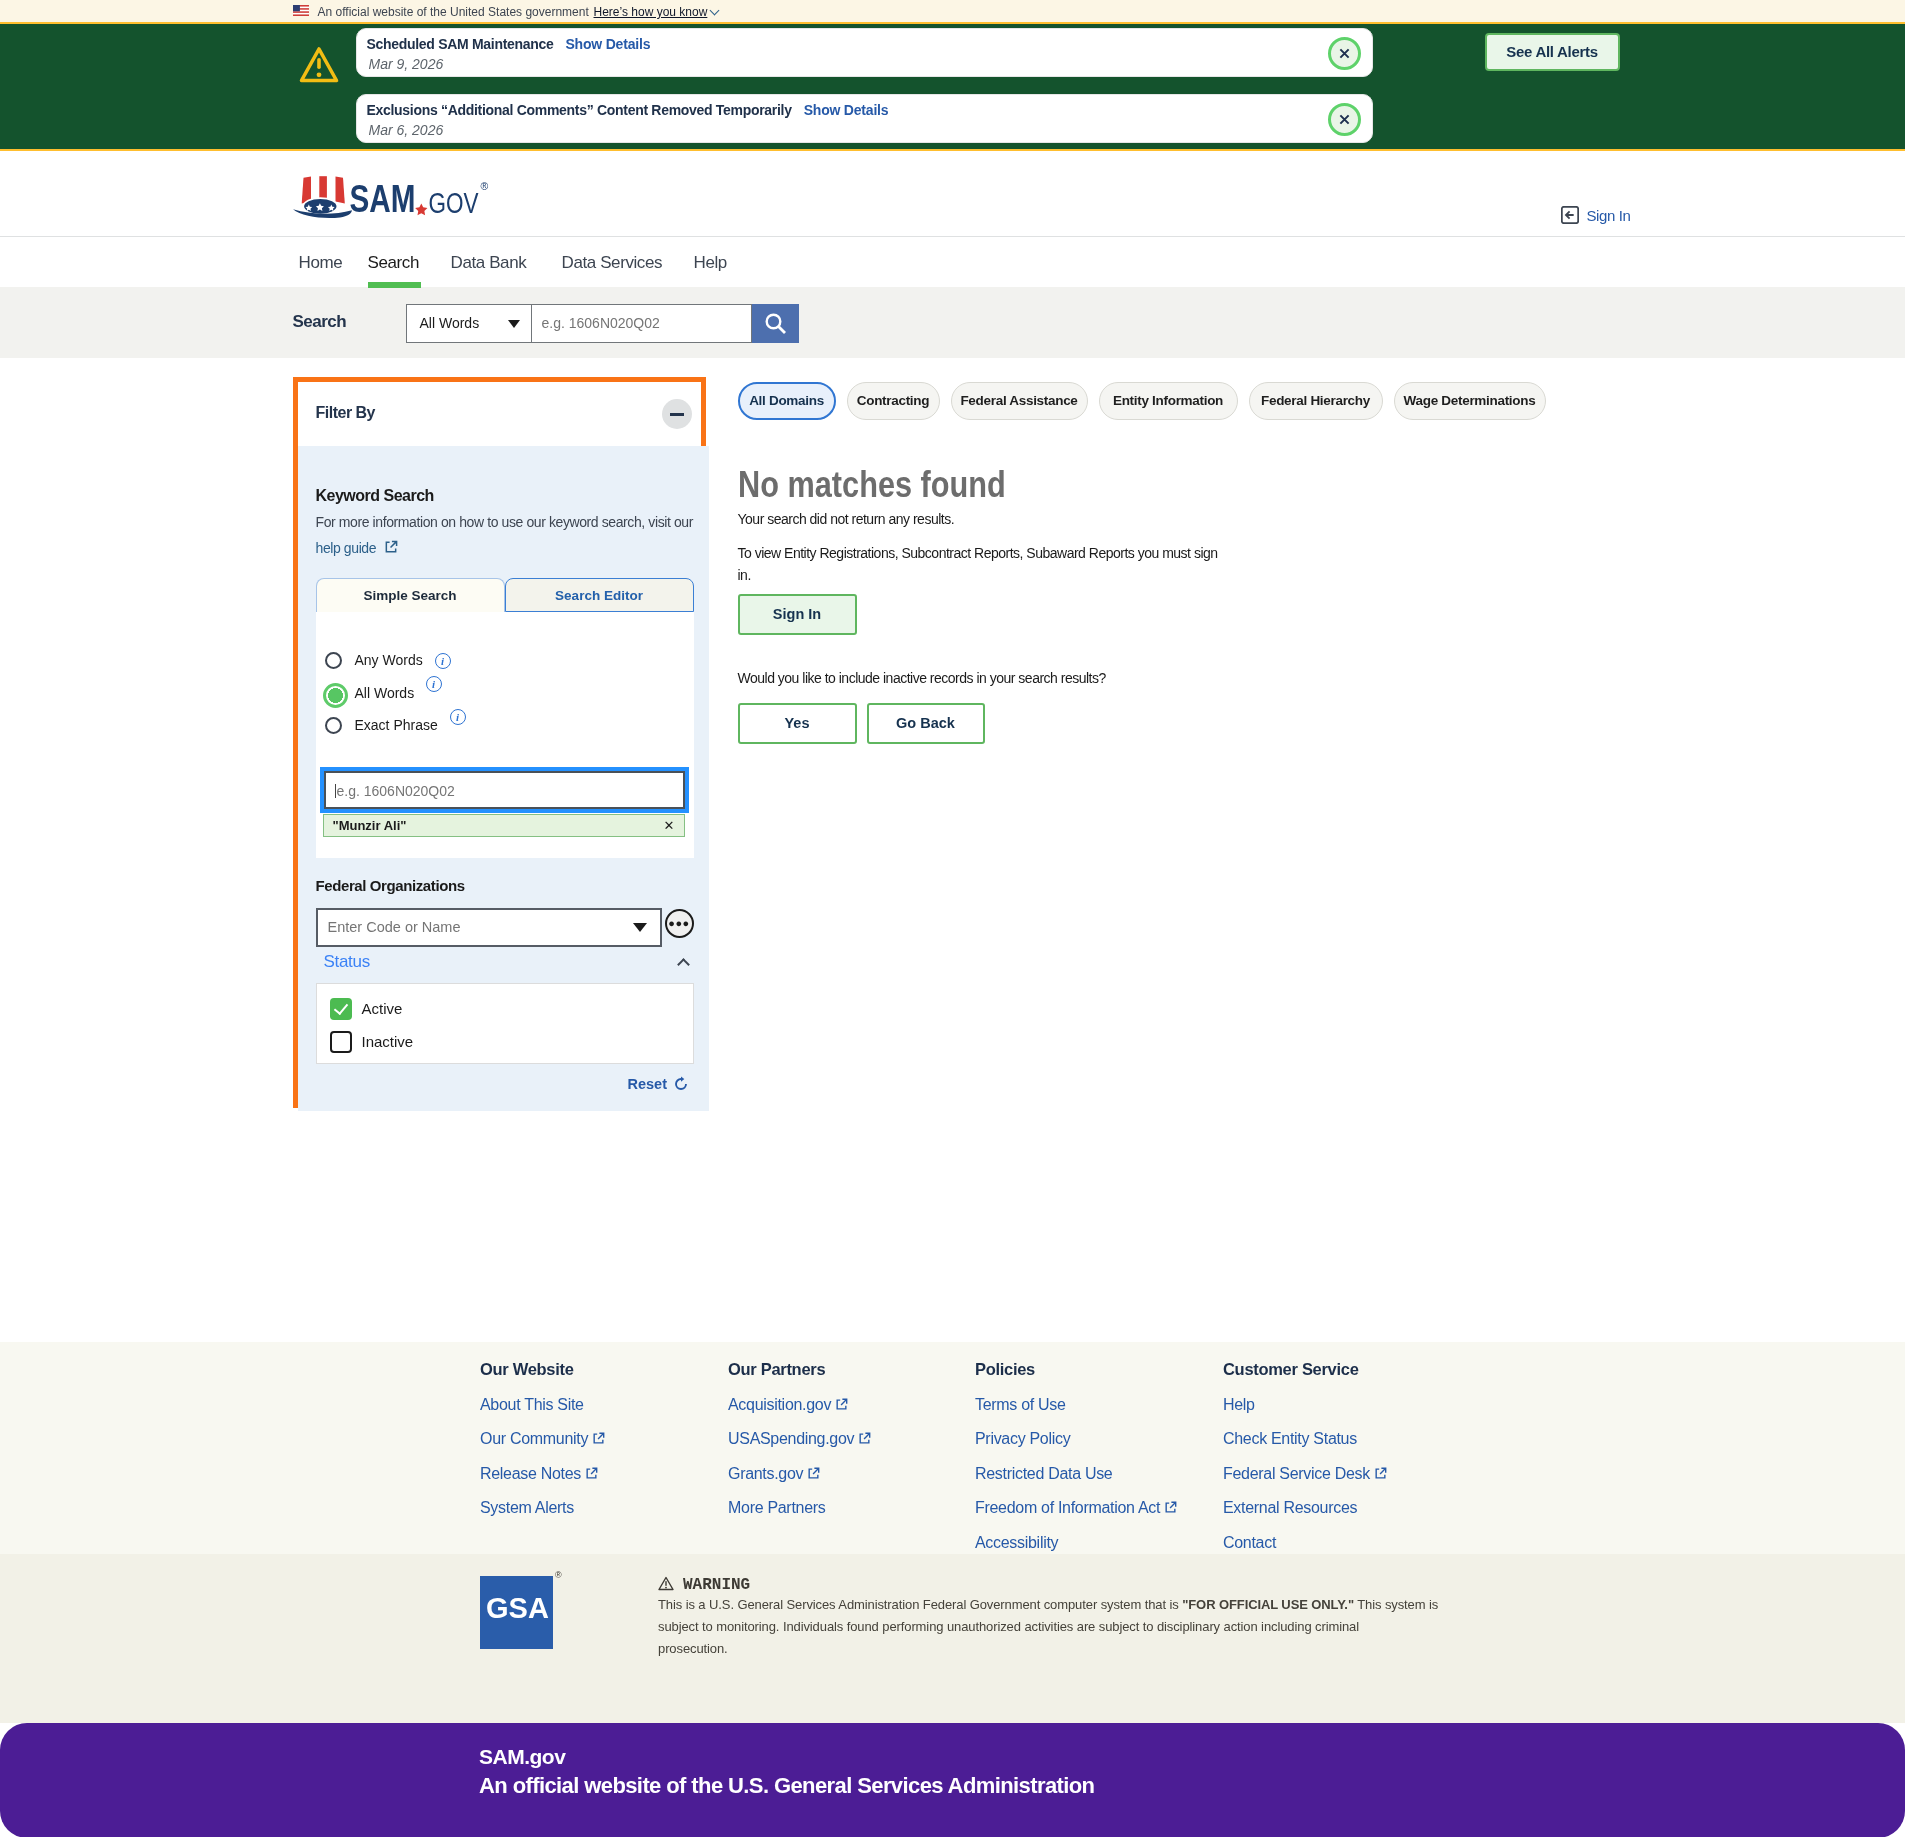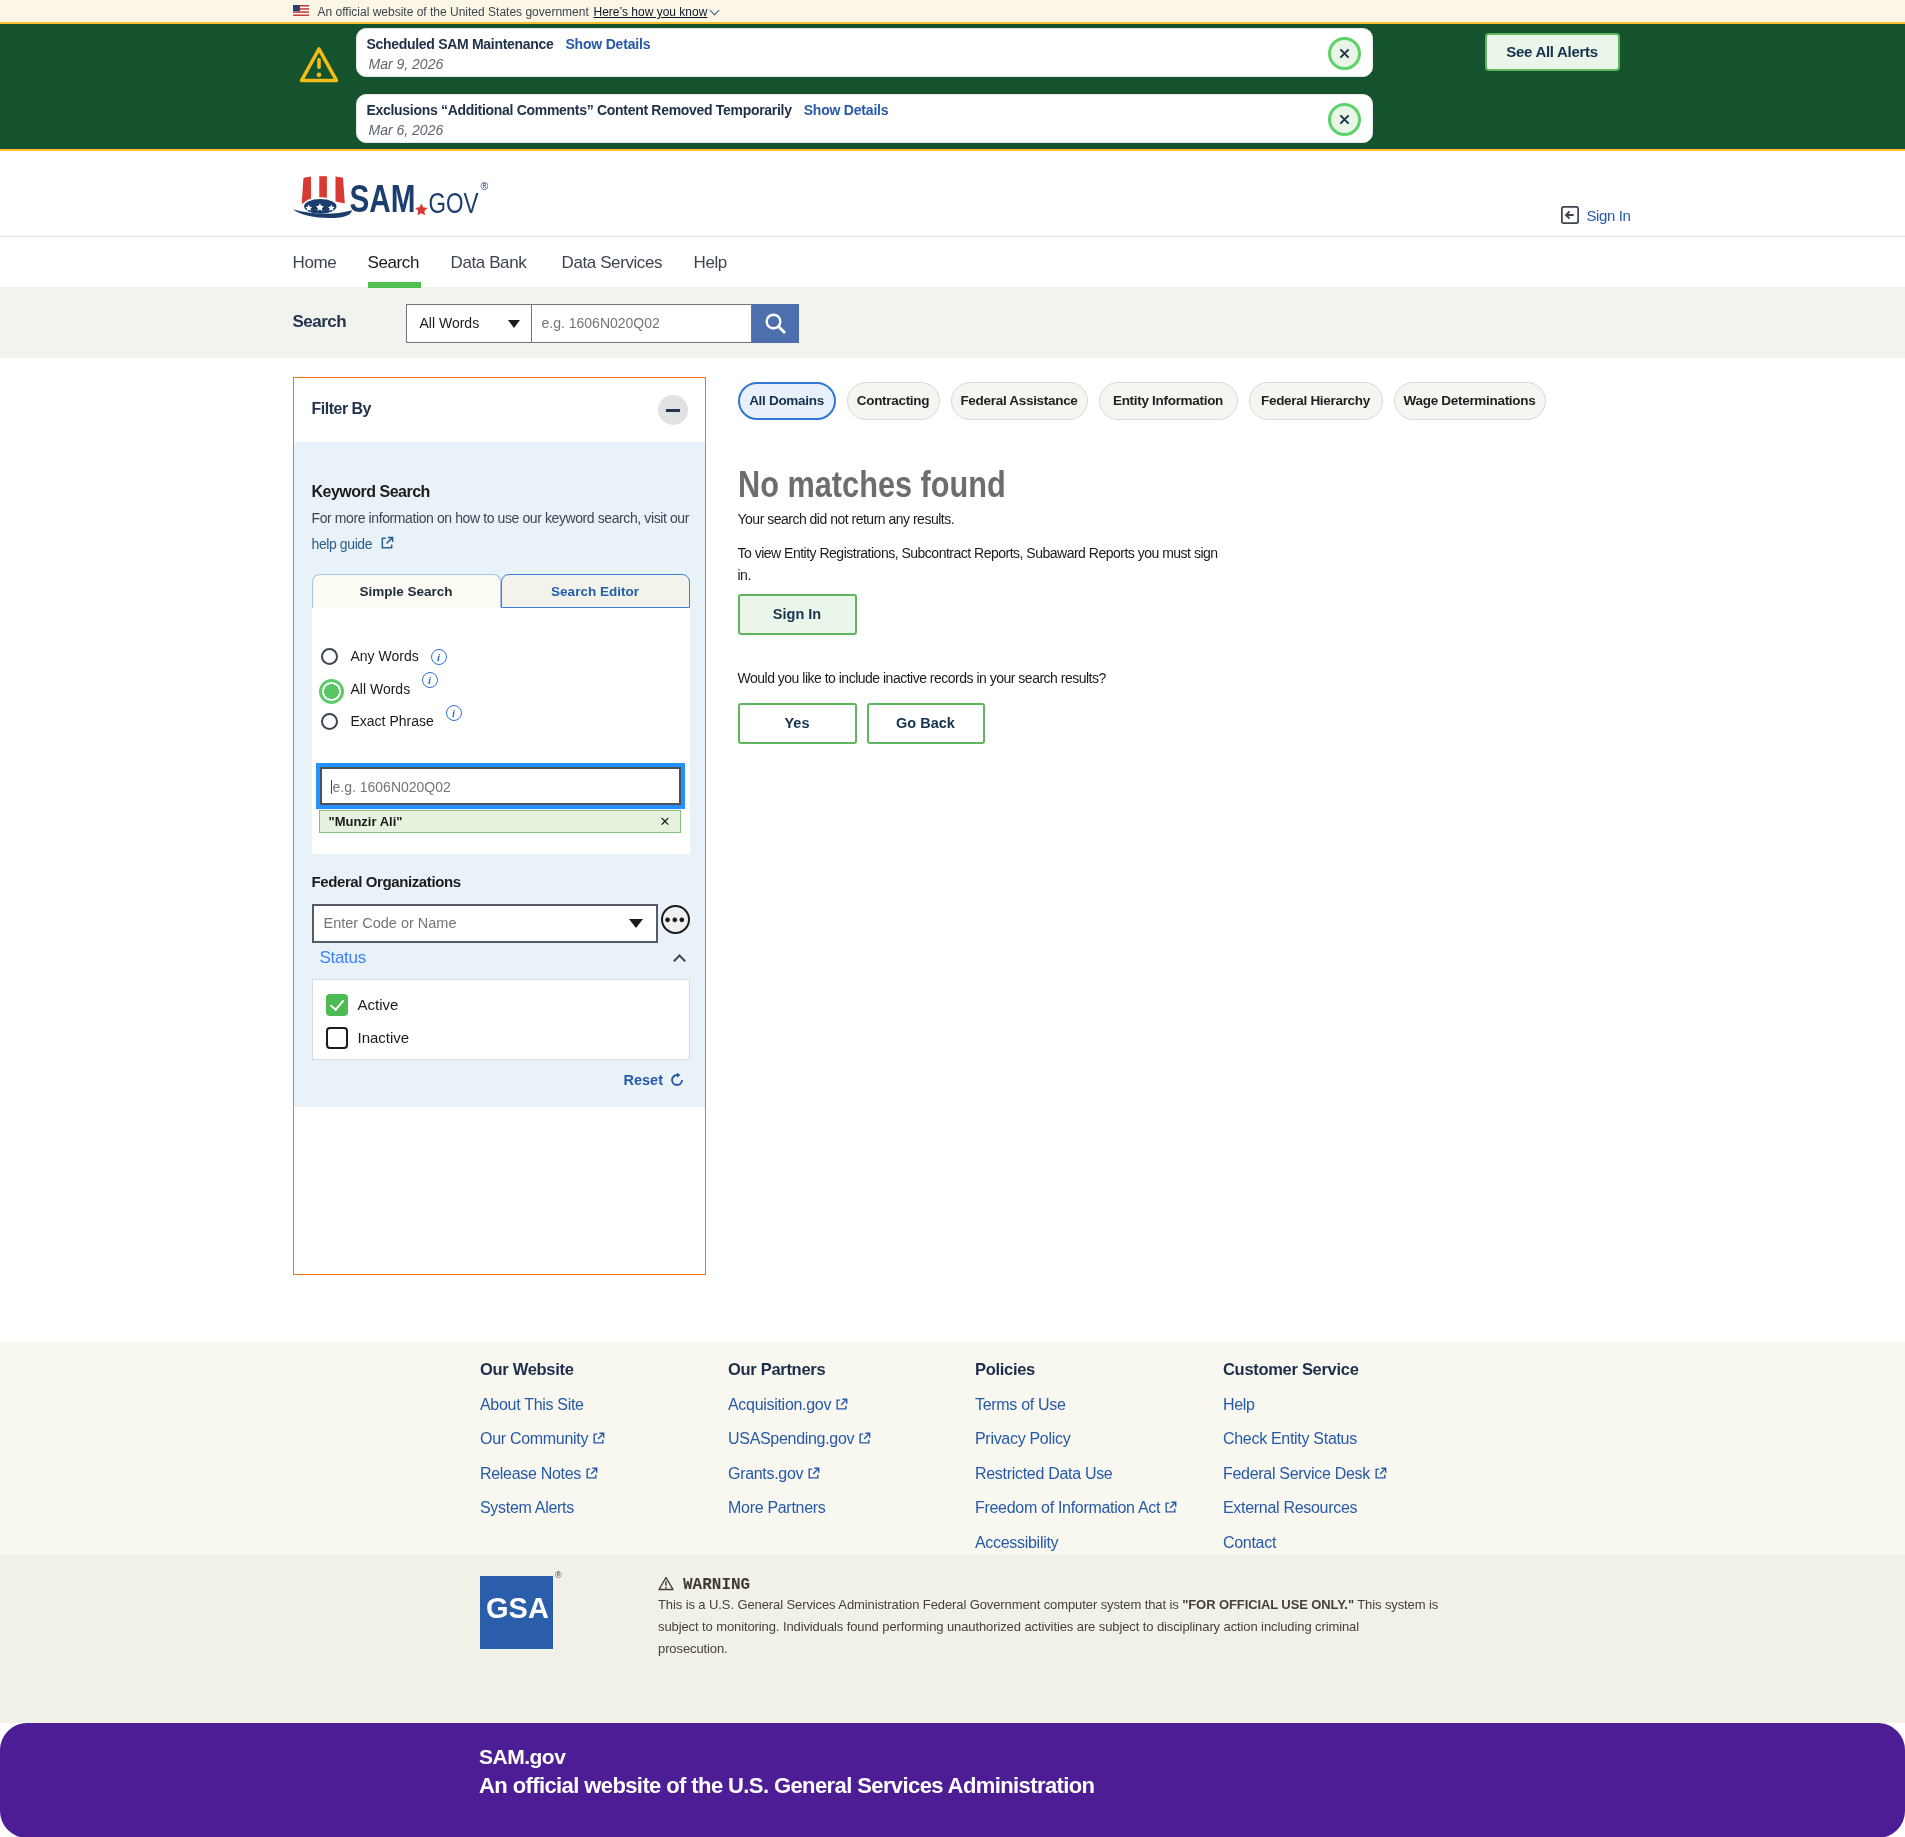--- a/index.html
+++ b/index.html
@@ -49,21 +49,21 @@
 .sb-select { position:absolute; left:113px; top:17px; width:126px; height:39px; border:1px solid #71767a; background:#fff; font-size:14px; color:#1b1b1b; padding-left:13px; line-height:37px; }
 .sb-select .tri { position:absolute; right:11px; top:15px; width:0; height:0; border-left:6px solid transparent; border-right:6px solid transparent; border-top:8px solid #1b1b1b; }
 .sb-input { position:absolute; left:239px; top:17px; width:220px; height:39px; border:1px solid #71767a; border-left:none; background:#fff; font-size:14px; color:#757575; padding-left:10px; line-height:37px; }
 .sb-btn { position:absolute; left:459px; top:17px; width:47px; height:39px; background:#4d6fae; }
 .sb-btn svg { display:block; margin:7px auto 0; }
 
 
 .main { height:984px; position:relative; }
 
 
-.filter { position:absolute; left:0; top:19px; width:413px; height:898px; border:1px solid #f97316; background:#fff; }
+.filter { position:absolute; left:0; top:19px; width:413px; height:731px; border:5px solid #f97316; background:#fff; }
 .fbodybg { position:absolute; left:0; top:64px; width:411px; height:665px; background:#e9f1f9; }
 .fhead-t { position:absolute; left:18px; top:22px; font-size:16px; letter-spacing:-0.5px; font-weight:bold; color:#24344c; }
 .fmin { position:absolute; left:364px; top:17px; width:30px; height:30px; border-radius:50%; background:#dfe1e2; }
 .fmin::after { content:""; position:absolute; left:8px; top:13.5px; width:14px; height:3px; background:#24344c; }
 .kwhead { position:absolute; left:18px; top:105px; font-size:16px; font-weight:bold; letter-spacing:-0.5px; color:#1b1b1b; }
 .ptext { position:absolute; left:18px; top:127px; width:380px; font-size:14px; letter-spacing:-0.4px; line-height:26px; color:#3d4551; }
 .ptext a { color:#2c608a; }
 .tabs { position:absolute; left:18px; top:196px; width:378px; height:34px; display:flex; }
 .tab { flex:1; height:34px; font-size:13.5px; font-weight:bold; color:#1d2a3a; text-align:center; line-height:33px; border-radius:8px 8px 0 0; }
 .tab.on { background:#fdfcf4; border:1px solid #a7c4e8; border-bottom:none; }
@@ -205,21 +205,21 @@
           <rect x="1" y="1" width="20" height="20" rx="2.5" fill="none" stroke="#3d4551" stroke-width="2.2"></rect>
           <path d="M15.5 11 H6.5 M10.5 6.5 l-4.5 4.5 4.5 4.5" stroke="#3d4551" stroke-width="2.2" fill="none"></path>
         </svg>
       <span>Sign In</span>
     </div>
   </div>
 </div>
 
 <div class="mainnav">
   <div class="container" style="height:50px;">
-    <a href="#h" style="left:0;">Home</a>
+    <a href="#h" style="left:6px;">Home</a>
     <a href="#s" style="left:75px; color:#1b1b1b;">Search</a>
     <a href="#b" style="left:158px;">Data Bank</a>
     <a href="#v" style="left:269px;">Data Services</a>
     <a href="#e" style="left:401px;">Help</a>
     <div class="greenbar"></div>
   </div>
 </div>
 
 <div class="searchband">
   <div class="container inner">

